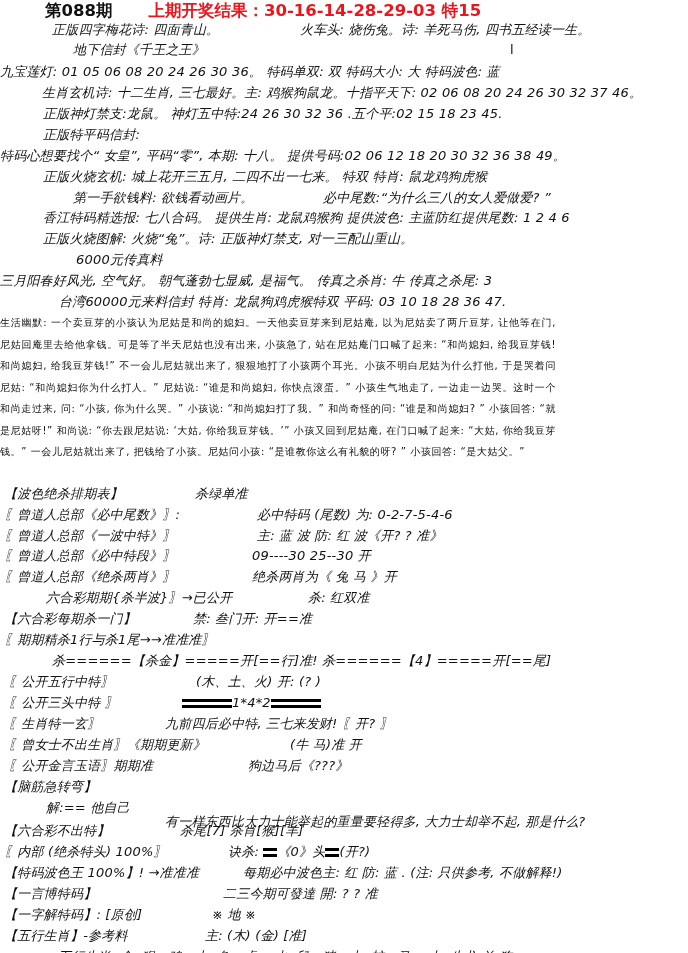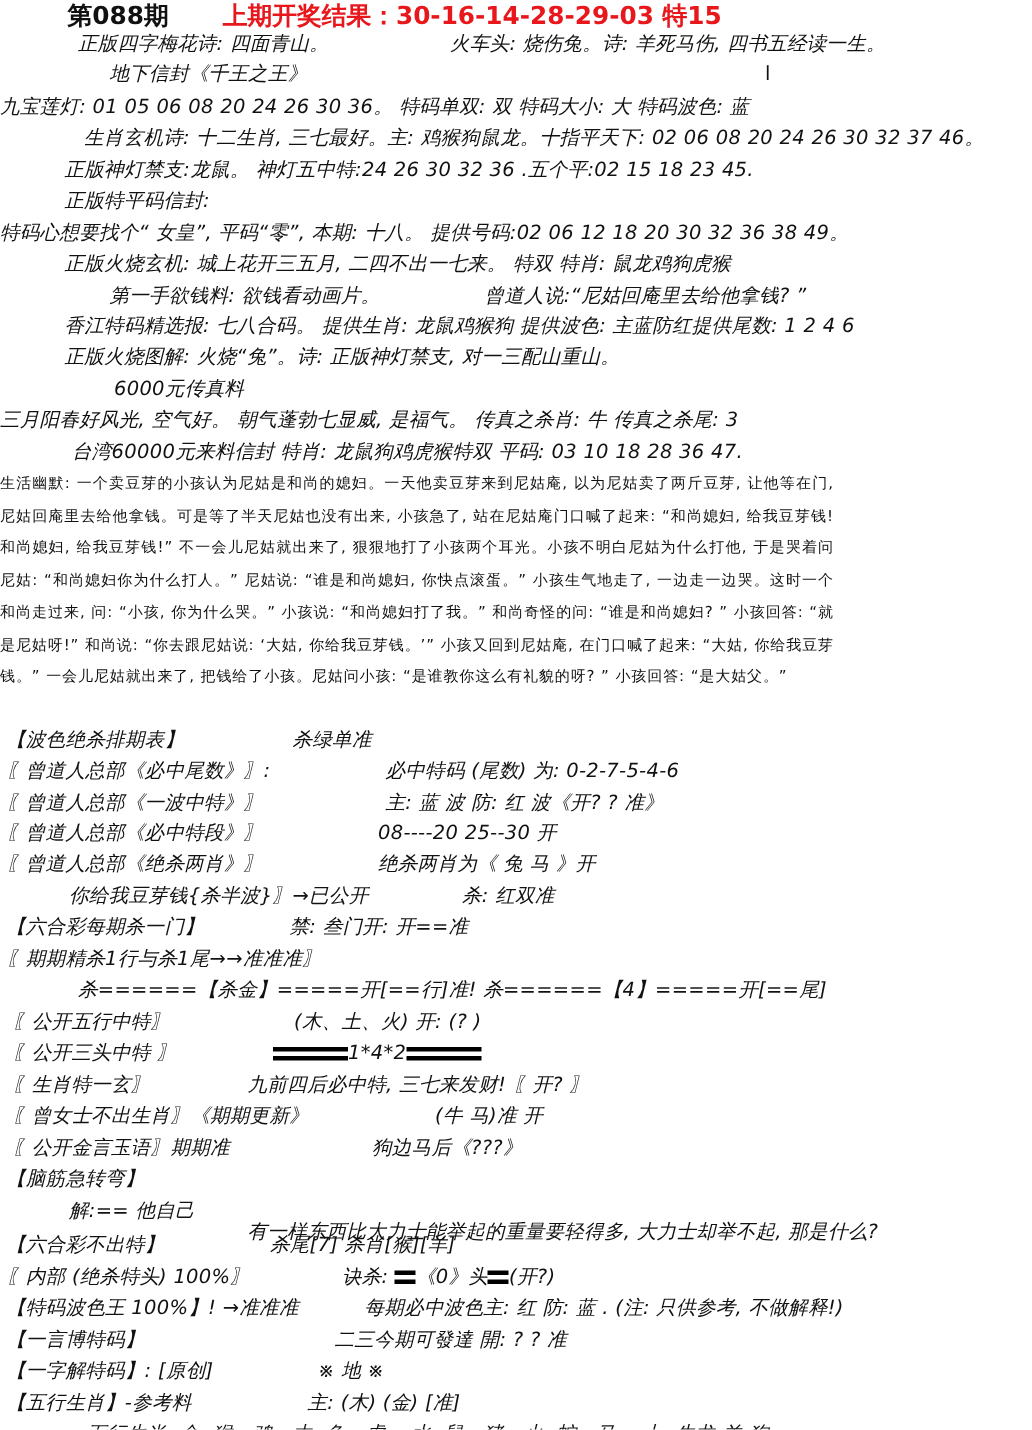--- a/index.html
+++ b/index.html
@@ -34,51 +34,51 @@
 
 <div class="title">
   <span>第088期</span><span class="red">上期开奖结果：30-16-14-28-29-03 特15</span>
 </div>
 
 <div class="line" style="top:20px;left:52px;"><span>正版四字梅花诗: 四面青山。</span></div>
 <div class="line" style="top:20px;left:300px;"><span>火车头: 烧伤兔。诗: 羊死马伤, 四书五经读一生。</span></div>
 <div class="line" style="top:40px;left:73px;">地下信封《千王之王》</div>
 <div class="mark" style="top:42px;left:510px;">l</div>
 <div class="line" style="top:62px;left:0;">九宝莲灯: 01 05 06 08 20 24 26 30 36。 特码单双: 双 特码大小: 大 特码波色: 蓝</div>
-<div class="line" style="top:83px;left:16px;padding-left:40px;">生肖玄机诗: 十二生肖, 三七最好。主: 鸡猴狗鼠龙。十指平天下: 02 06 08 20 24 26 30 32 37 46。</div>
+<div class="line" style="top:83px;left:2px;padding-left:40px;">生肖玄机诗: 十二生肖, 三七最好。主: 鸡猴狗鼠龙。十指平天下: 02 06 08 20 24 26 30 32 37 46。</div>
 <div class="line" style="top:104px;left:43px;">正版神灯禁支:龙鼠。 神灯五中特:24 26 30 32 36 .五个平:02 15 18 23 45.</div>
 <div class="line" style="top:125px;left:43px;">正版特平码信封:</div>
 <div class="line" style="top:146px;left:0;">特码心想要找个“ 女皇”, 平码“零”, 本期: 十八。 提供号码:02 06 12 18 20 30 32 36 38 49。</div>
 <div class="line" style="top:167px;left:43px;">正版火烧玄机: 城上花开三五月, 二四不出一七来。 特双 特肖: 鼠龙鸡狗虎猴</div>
 <div class="line" style="top:188px;left:73px;">第一手欲钱料: 欲钱看动画片。</div>
-<div class="line" style="top:188px;left:323px;">曾道人说:“尼姑回庵里去给他拿钱? ”</div>
+<div class="line" style="top:188px;left:323px;">必中尾数:“为什么三八的女人爱做爱? ”</div>
 <div class="line" style="top:208px;left:43px;">香江特码精选报:    七八合码。 提供生肖: 龙鼠鸡猴狗 提供波色: 主蓝防红提供尾数: 1 2 4 6</div>
 <div class="line" style="top:229px;left:43px;">正版火烧图解: 火烧“兔”。诗: 正版神灯禁支, 对一三配山重山。</div>
 <div class="line" style="top:250px;left:76px;">6000元传真料</div>
 <div class="line" style="top:271px;left:0;text-align:center;">三月阳春好风光, 空气好。 朝气蓬勃七显威, 是福气。 传真之杀肖: 牛 传真之杀尾: 3</div>
-<div class="line" style="top:292px;left:48px;">台湾60000元来料信封 特肖: 龙鼠狗鸡虎猴特双 平码: 03 10 18 28 36 47.</div>
+<div class="line" style="top:292px;left:59px;">台湾60000元来料信封 特肖: 龙鼠狗鸡虎猴特双 平码: 03 10 18 28 36 47.</div>
 
 <div class="story" style="top:312px;">生活幽默: 一个卖豆芽的小孩认为尼姑是和尚的媳妇。一天他卖豆芽来到尼姑庵, 以为尼姑卖了两斤豆芽, 让他等在门, 尼姑回庵里去给他拿钱。可是等了半天尼姑也没有出来, 小孩急了, 站在尼姑庵门口喊了起来: “和尚媳妇, 给我豆芽钱! 和尚媳妇, 给我豆芽钱!” 不一会儿尼姑就出来了, 狠狠地打了小孩两个耳光。小孩不明白尼姑为什么打他, 于是哭着问尼姑: “和尚媳妇你为什么打人。” 尼姑说: “谁是和尚媳妇, 你快点滚蛋。” 小孩生气地走了, 一边走一边哭。这时一个和尚走过来, 问: “小孩, 你为什么哭。” 小孩说: “和尚媳妇打了我。” 和尚奇怪的问: “谁是和尚媳妇? ” 小孩回答: “就是尼姑呀!” 和尚说: “你去跟尼姑说: ‘大姑, 你给我豆芽钱。’” 小孩又回到尼姑庵, 在门口喊了起来: “大姑, 你给我豆芽钱。” 一会儿尼姑就出来了, 把钱给了小孩。尼姑问小孩: “是谁教你这么有礼貌的呀? ” 小孩回答: “是大姑父。”</div>
 
 <div class="line" style="top:484px;left:4px;"><span>【波色绝杀排期表】</span></div>
 <div class="line" style="top:484px;left:195px;">杀绿单准</div>
 
 <div class="line" style="top:505px;left:4px;">〖曾道人总部《必中尾数》〗:</div>
 <div class="line" style="top:505px;left:257px;">必中特码 (尾数) 为: 0-2-7-5-4-6</div>
 
 <div class="line" style="top:526px;left:4px;">〖曾道人总部《一波中特》〗</div>
 <div class="line" style="top:526px;left:257px;">主: 蓝 波 防: 红 波《开? ? 准》</div>
 
 <div class="line" style="top:546px;left:4px;">〖曾道人总部《必中特段》〗</div>
-<div class="line" style="top:546px;left:252px;">08----20 25--30 开</div>
+<div class="line" style="top:546px;left:252px;">09----30 25--30 开</div>
 
 <div class="line" style="top:567px;left:4px;">〖曾道人总部《绝杀两肖》〗</div>
 <div class="line" style="top:567px;left:252px;">绝杀两肖为《 兔 马 》开</div>
 
-<div class="line" style="top:588px;left:46px;">你给我豆芽钱{杀半波}〗→已公开</div>
+<div class="line" style="top:588px;left:46px;">六合彩期期{杀半波}〗→已公开</div>
 <div class="line" style="top:588px;left:308px;">杀: 红双准</div>
 
 <div class="line" style="top:609px;left:4px;">【六合彩每期杀一门】</div>
 <div class="line" style="top:609px;left:193px;">禁: 叁门开: 开==准</div>
 
 <div class="line" style="top:630px;left:4px;">〖期期精杀1行与杀1尾→→准准准〗</div>
 
 <div class="line" style="top:651px;left:52px;">杀======【杀金】=====开[==行]准! 杀======【4】=====开[==尾]</div>
 
 <div class="line" style="top:672px;left:8px;">〖公开五行中特〗</div>

